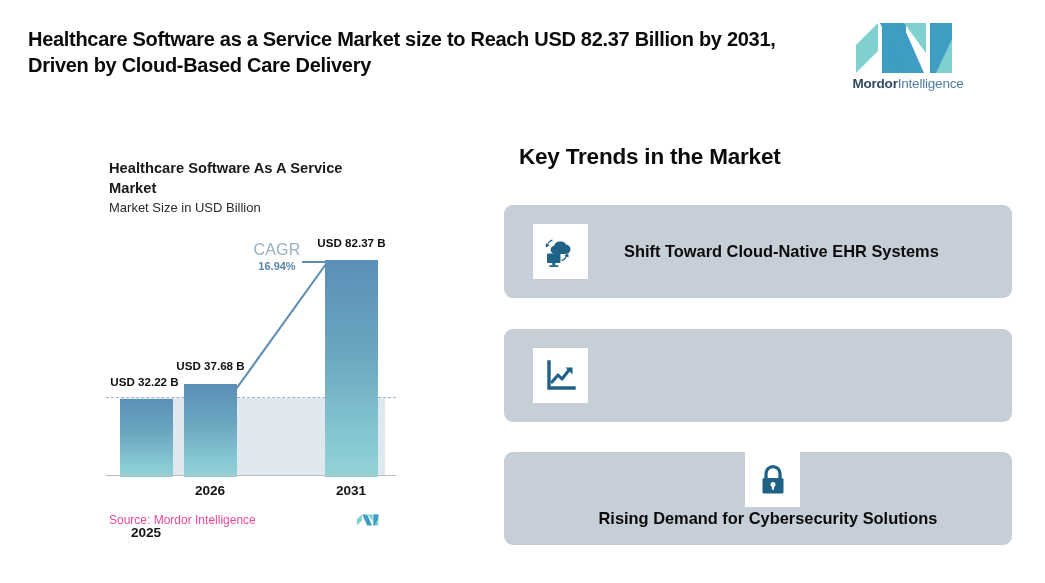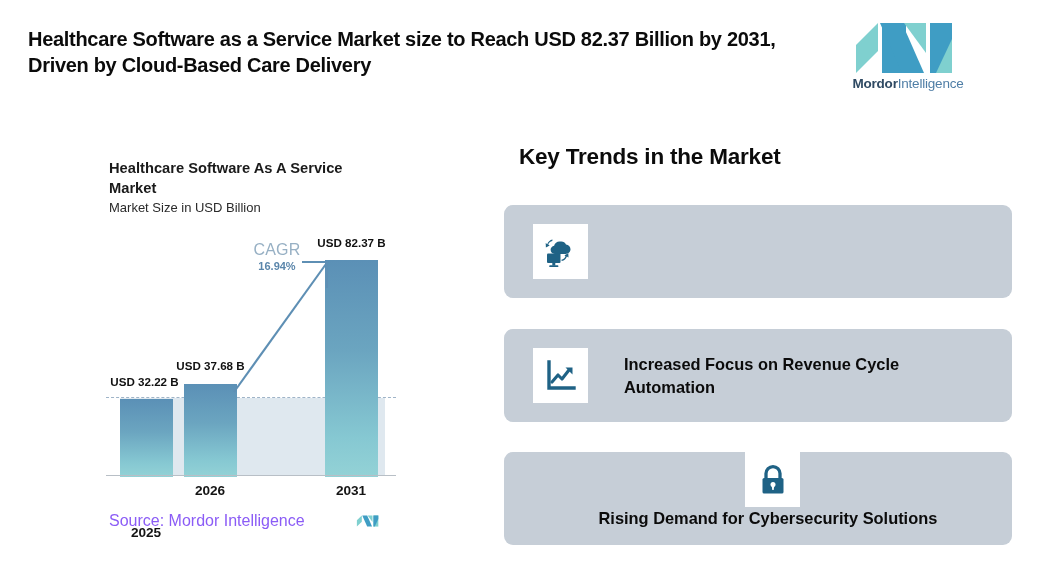--- a/index.html
+++ b/index.html
@@ -165,22 +165,22 @@
   
   #source-row {
     position: absolute;
     left: 109px;
     top: 512px;
     display: flex;
     align-items: center;
     width: 272px;
   }
   #source-text {
-    font-size: 16px;
-    color: #8b5cf6;
+    font-size: 12px;
+    color: #ec4899;
   }
   #source-logo {
     margin-left: auto;
     width: 25px;
     height: 16px;
     display: block;
   }
 
   
   #trends-heading {
@@ -299,31 +299,31 @@
   <div class="trend-icon-tile">
     <svg width="40" height="40" viewBox="0 0 40 40" fill="#1f6285">
       <path d="M18.5 9.5c-2.6 0-4.8 1.8-5.4 4.2-2 .3-3.5 2-3.5 4.1 0 2.3 1.9 4.2 4.2 4.2h10.9c2.6 0 4.8-2.1 4.8-4.7 0-2.5-2-4.6-4.5-4.7-.8-1.9-2.6-3.1-4.7-3.1h-1.8z"></path>
       <rect x="6" y="21.5" width="13.5" height="9.5" rx="1.1"></rect>
       <rect x="11.3" y="31" width="3" height="2.6"></rect>
       <rect x="8.2" y="33.2" width="9.2" height="1.9" rx="0.9"></rect>
       <path d="M11.5 7.6c-2.6.5-4.5 2.3-5.2 4.6l-1.6-1.1.2 4.3 3.8-2-1.5-1c.6-1.7 2-3 4.1-3.4z"></path>
       <path d="M24.5 24.2c-.6 1.8-2 3.1-4.1 3.5l.3 1.4c2.6-.5 4.5-2.3 5.2-4.6l1.6 1.1-.2-4.3-3.8 2z"></path>
     </svg>
   </div>
+  <div class="trend-text">Shift Toward Cloud-Native EHR Systems</div>
 </div>
 
 <div class="trend-card" id="trend-card-1">
   <div class="trend-icon-tile">
     <svg width="40" height="40" viewBox="0 0 40 40" fill="none" stroke="#1f6285">
       <path d="M8 6 V32 H33" stroke-width="3.4" stroke-linecap="square"></path>
       <polyline points="11,26 17,19 21,23 28,14" stroke-width="3.1" stroke-linecap="round" stroke-linejoin="round"></polyline>
       <polygon points="24.5,11.5 31.5,11.5 31.5,18.5" fill="#1f6285" stroke="none"></polygon>
     </svg>
   </div>
-  <div class="trend-text">Increased Focus on Revenue Cycle Automation</div>
 </div>
 
 <div class="trend-card" id="trend-card-2">
   <div class="trend-icon-tile">
     <svg width="40" height="40" viewBox="0 0 40 40">
       <path d="M13 18 V13.6a7 7 0 0 1 14 0V18" fill="none" stroke="#1f6285" stroke-width="3.3"></path>
       <rect x="9.5" y="18" width="21" height="15.5" rx="1.6" fill="#1f6285"></rect>
       <circle cx="20" cy="24.4" r="2.5" fill="#ffffff"></circle>
       <polygon points="18.6,24.8 21.4,24.8 20.7,30 19.3,30" fill="#ffffff"></polygon>
     </svg>

